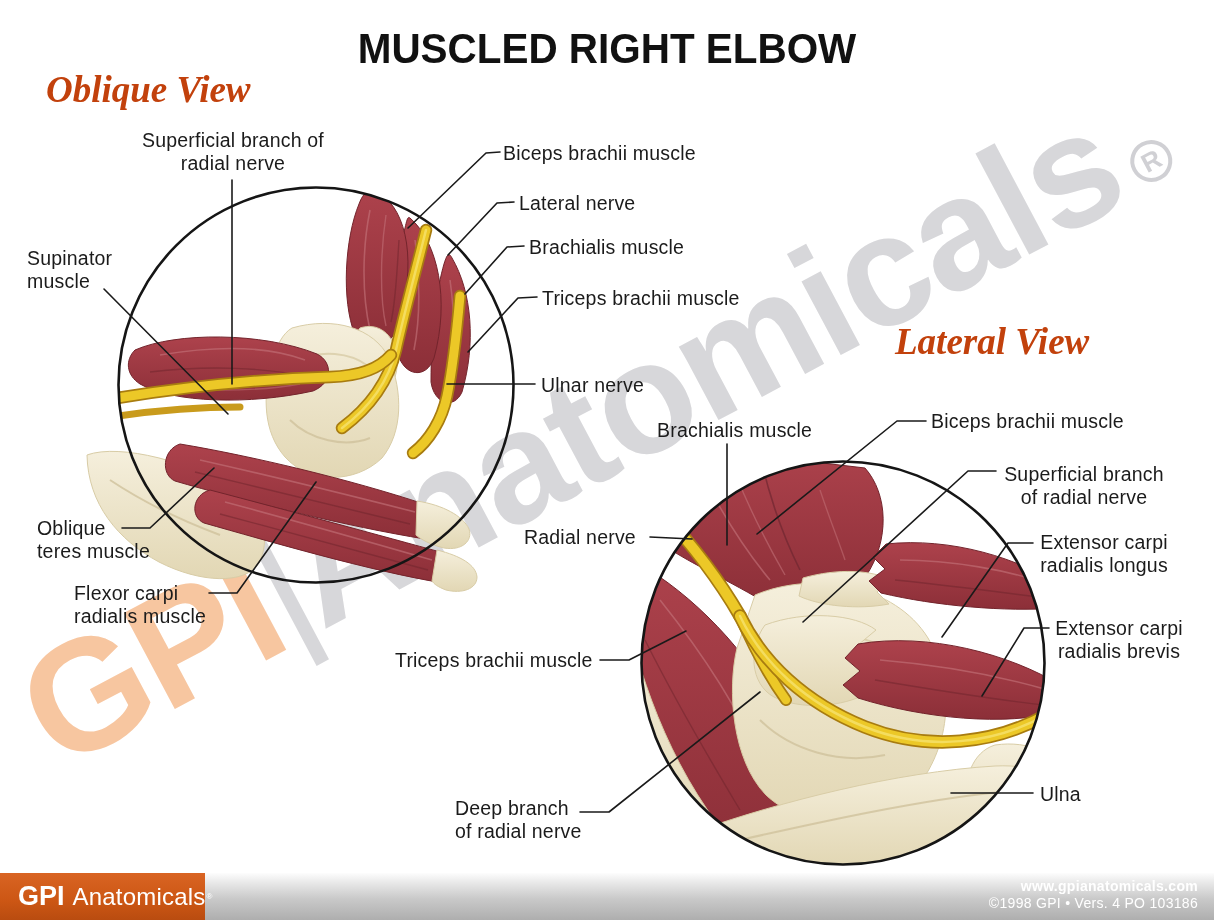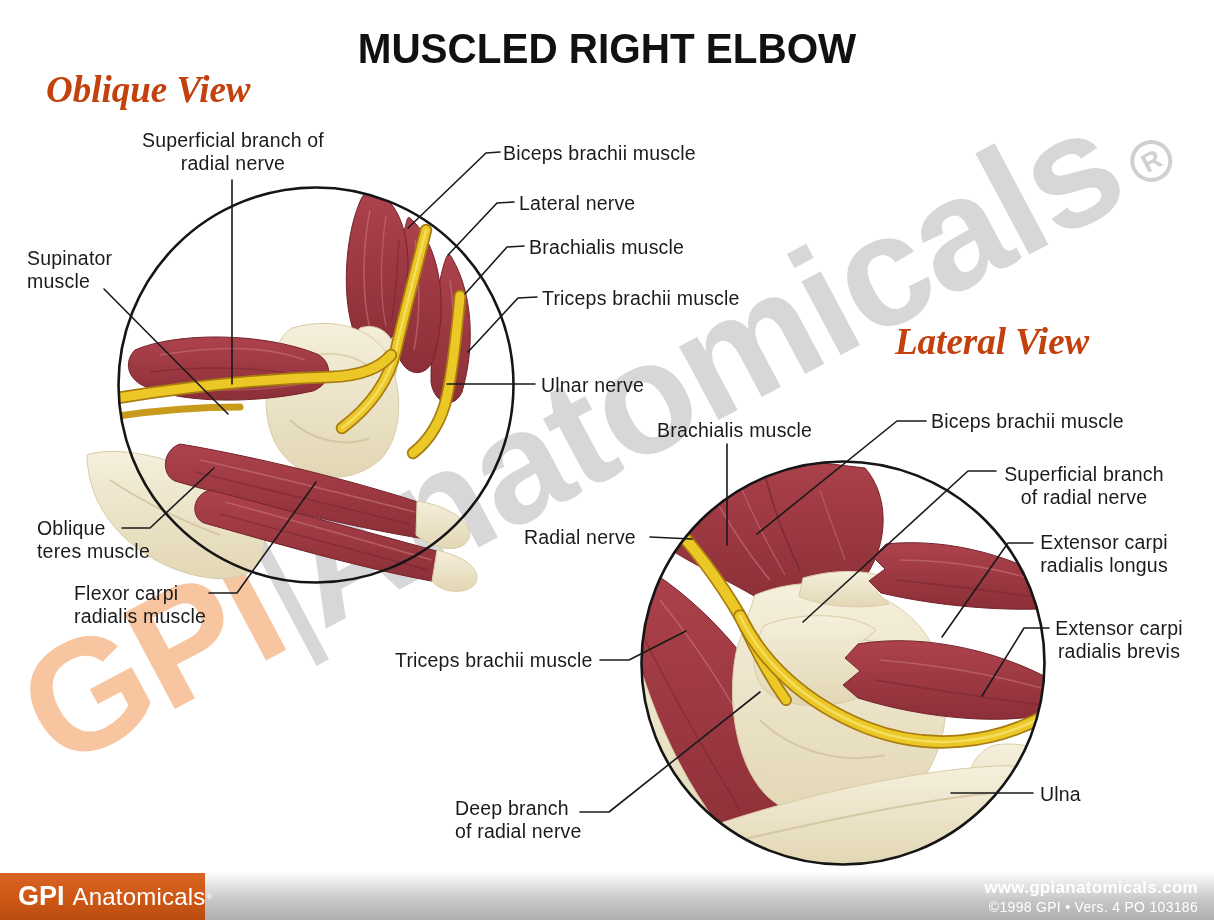--- a/index.html
+++ b/index.html
@@ -39,21 +39,21 @@
           background:linear-gradient(180deg,#fdfdfd 0%,#e9e9e9 20%,#c9c9c9 55%,#aeaeae 100%);}
   .f-brand{position:absolute;left:0;top:0;width:205px;height:47px;
            background:linear-gradient(180deg,#d96423 0%,#cc5614 60%,#b94c10 100%);
            display:flex;align-items:center;padding-left:18px;box-sizing:border-box;
            color:#fff;}
   .f-gpi{font-weight:bold;font-size:27px;letter-spacing:0;}
   .f-div{width:1.5px;height:28px;background:#ffffff;margin:0 5px 0 3px;opacity:.9;}
   .f-name{font-size:24px;font-weight:normal;letter-spacing:0.2px;}
   .f-reg{font-size:8px;vertical-align:-6px;margin-left:1px;}
   .f-right{position:absolute;right:16px;top:5px;text-align:right;color:#ffffff;}
-  .f-web{font-weight:bold;font-size:17px;letter-spacing:0.3px;text-align:right;}
+  .f-web{font-weight:bold;font-size:14px;letter-spacing:0.3px;text-align:right;}
   .f-copy{font-size:14px;margin-top:1px;letter-spacing:0.3px;}
 </style>
 </head>
 <body>
 
 <div class="watermark">
   <span class="wm-gpi">GPI</span><span class="wm-bar"></span><span class="wm-name">Anatomicals</span><span class="wm-reg">R</span>
 </div>
 
 <svg id="art" width="1214" height="920" viewBox="0 0 1214 920">

